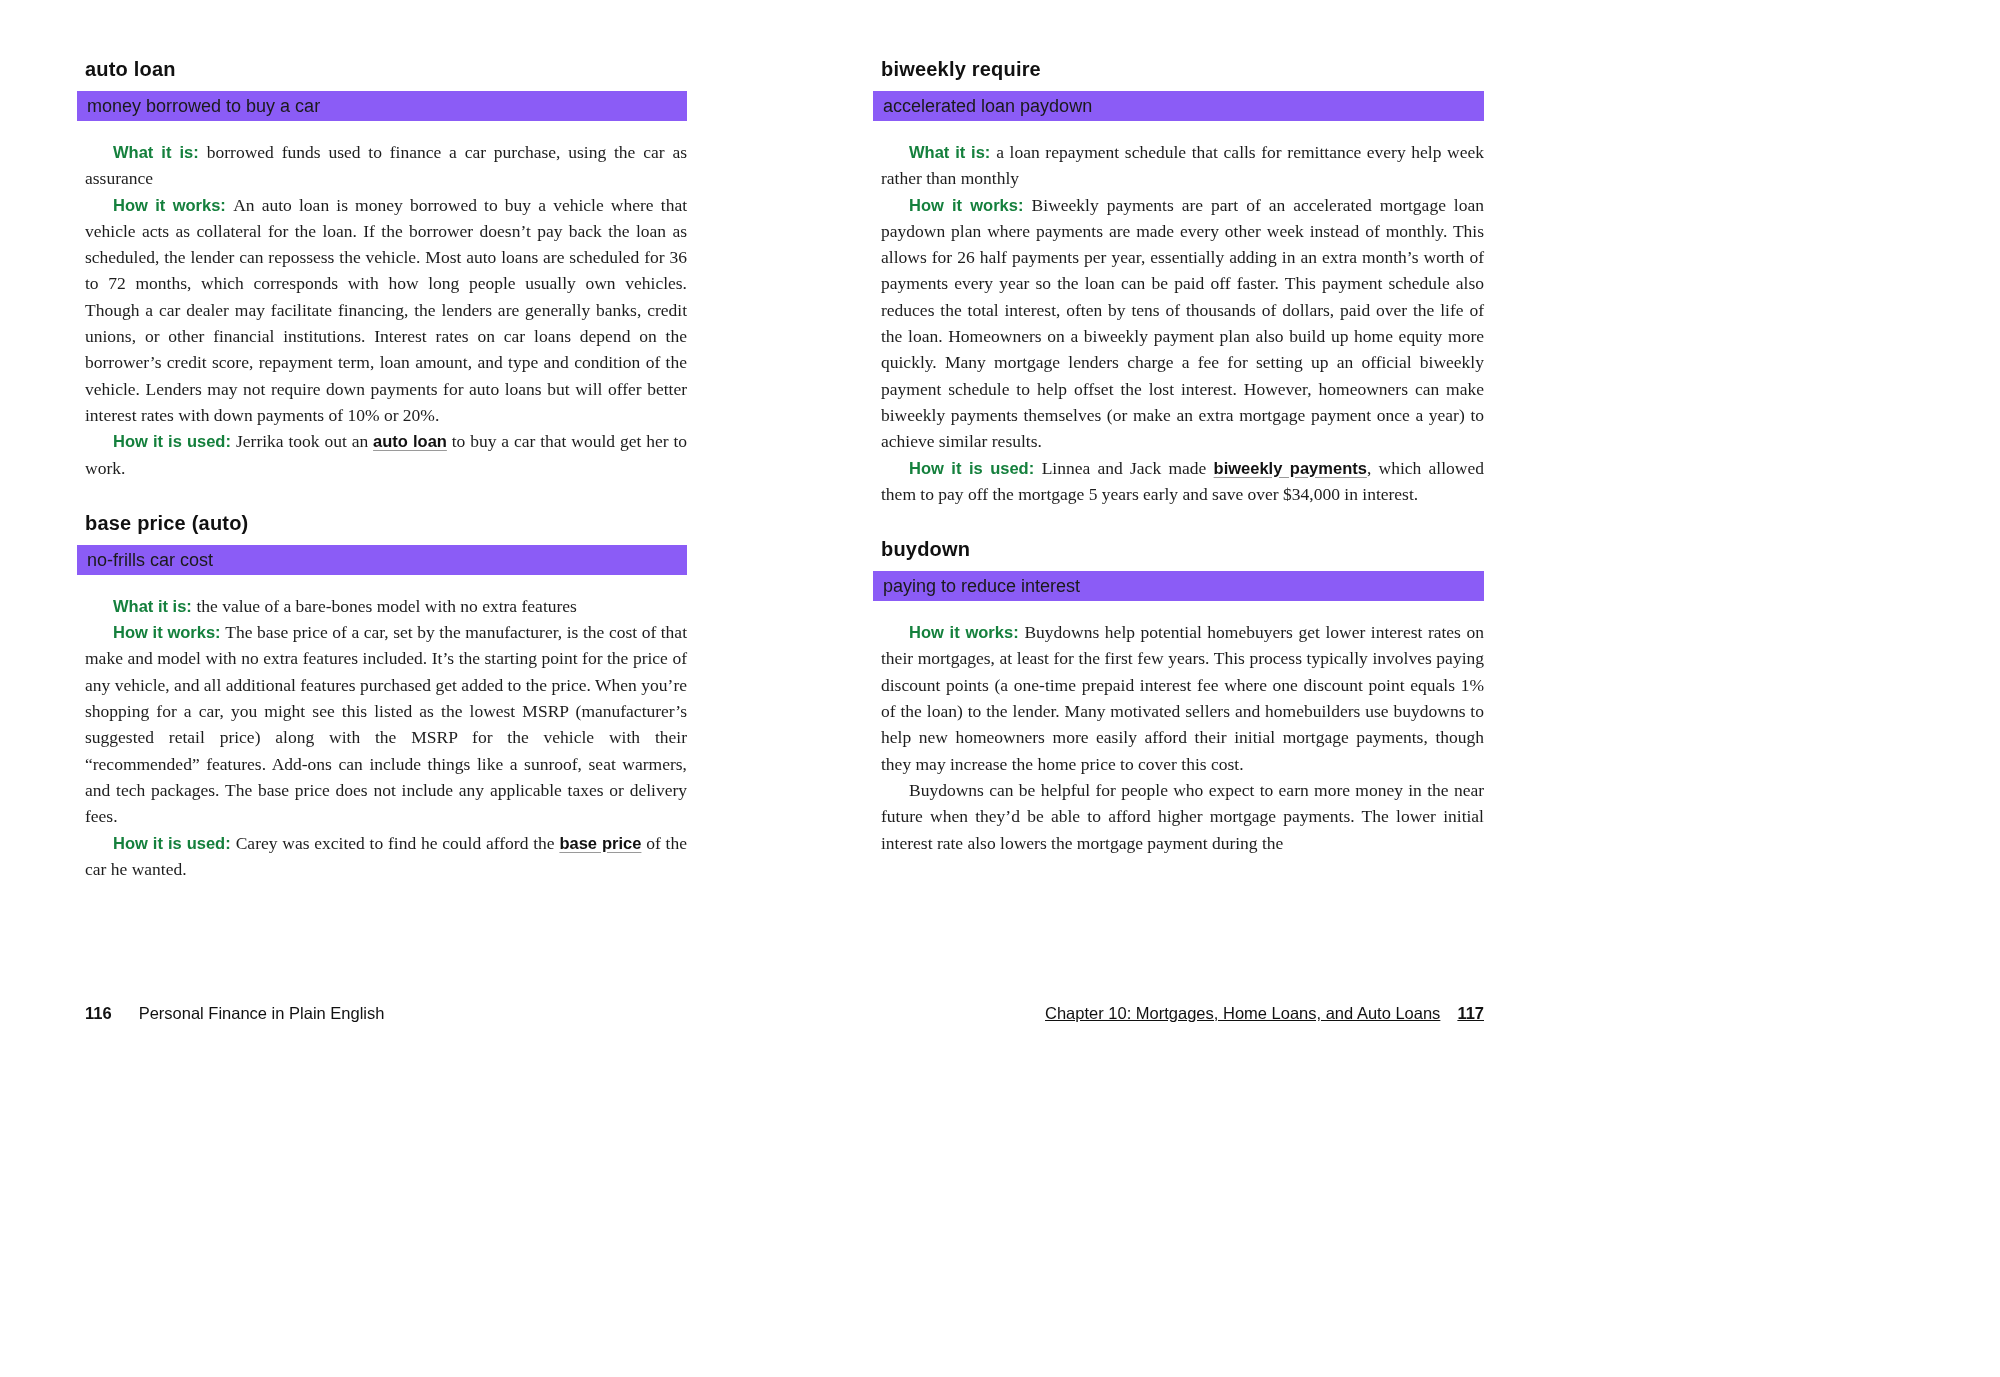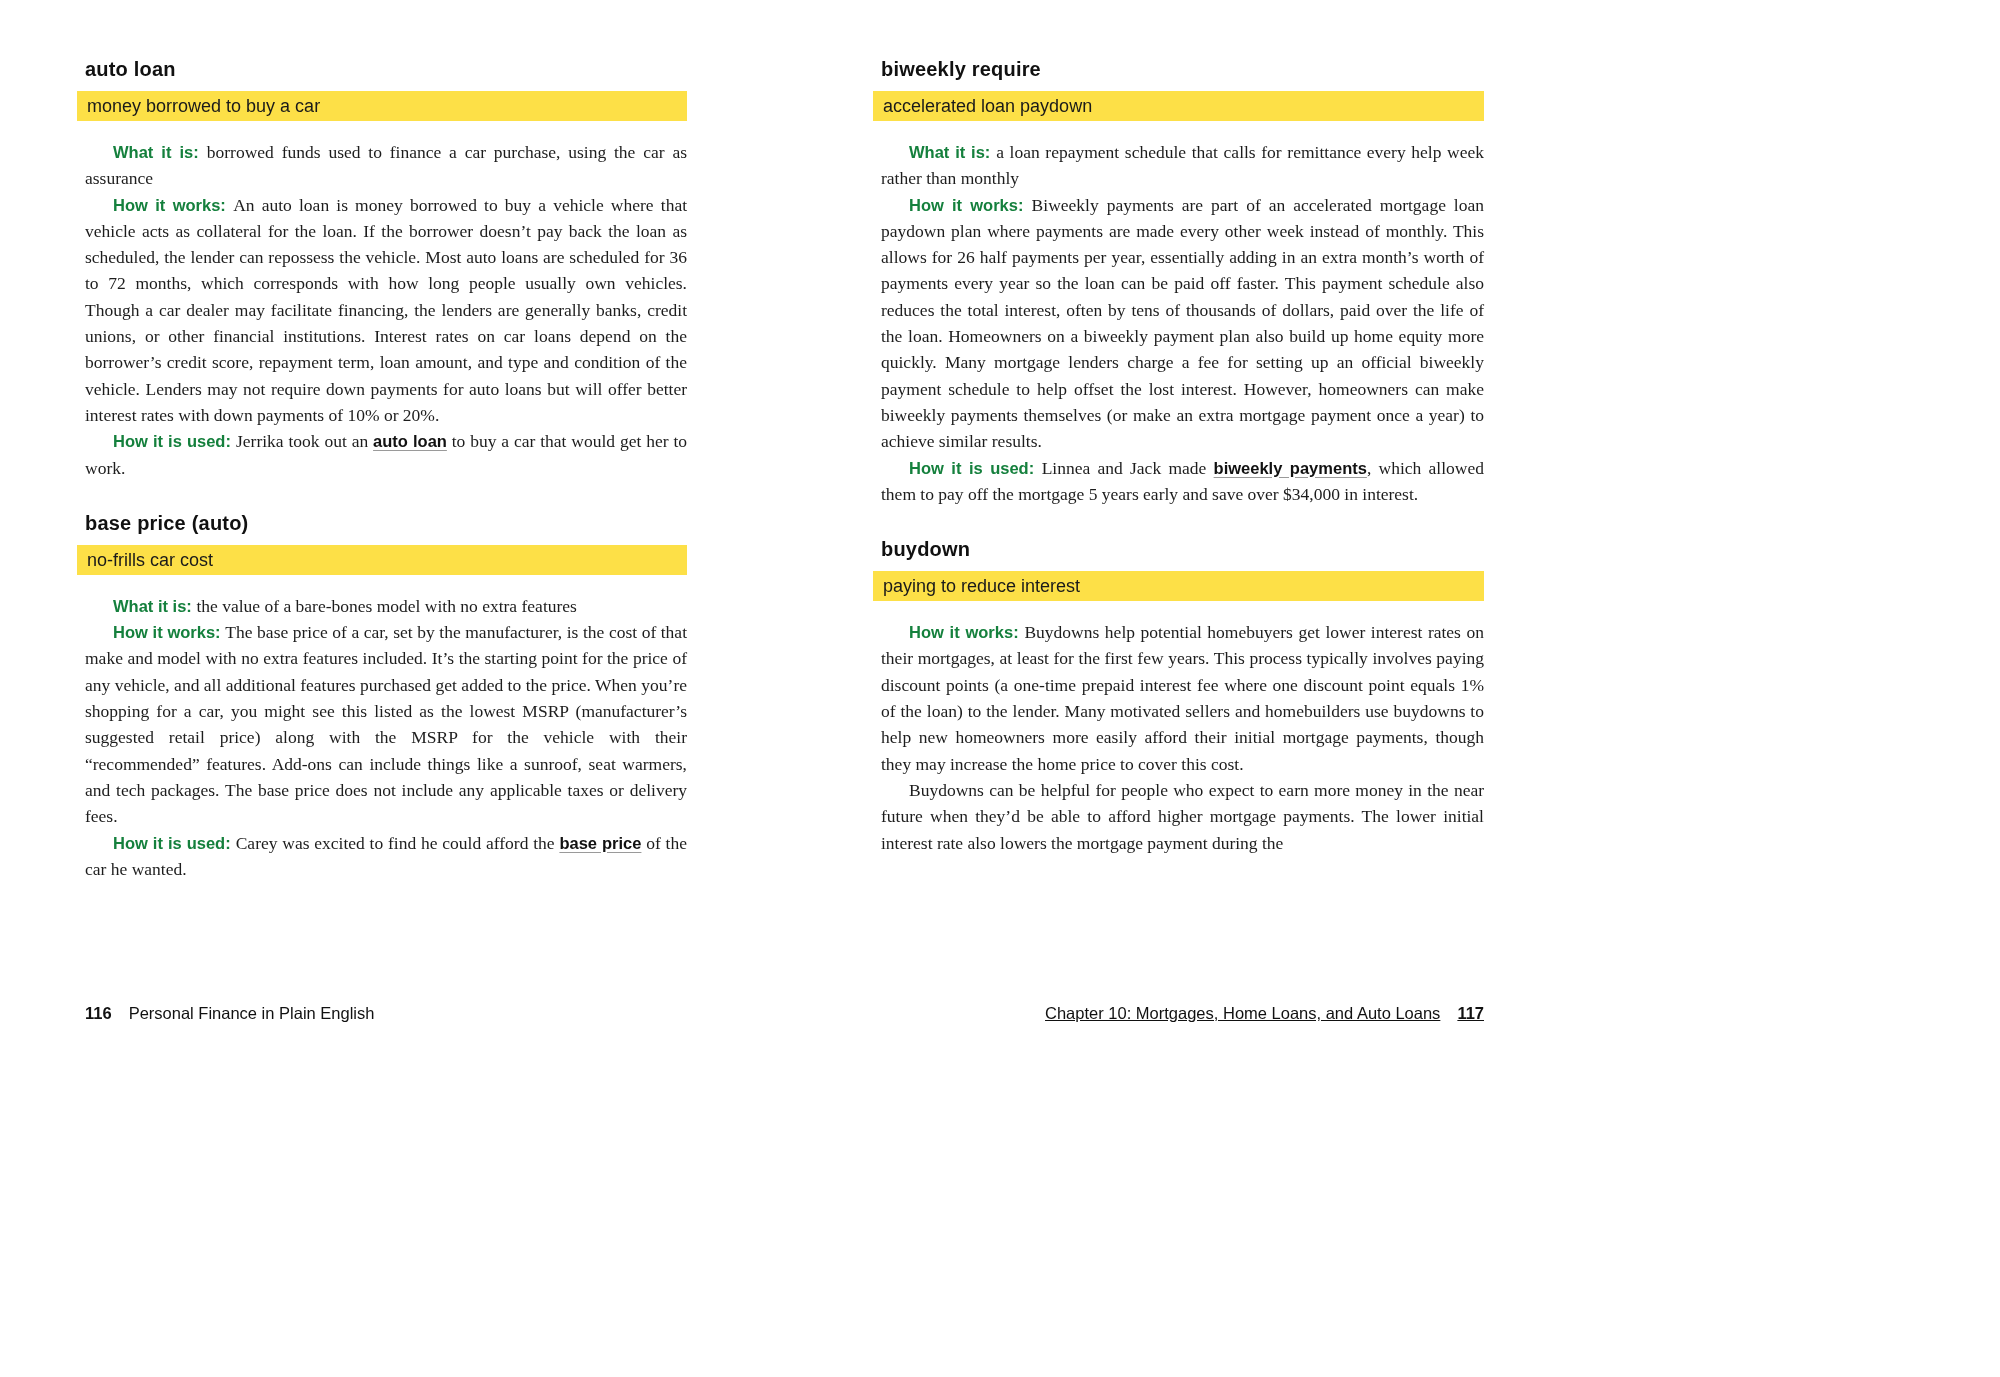--- a/index.html
+++ b/index.html
@@ -27,21 +27,21 @@
     font-size: 20px;
     line-height: 24px;
     color: #111111;
     letter-spacing: 0.2px;
     margin-bottom: 10px;
   }
   .term-tagline {
     font-family: "Liberation Sans", sans-serif;
     font-size: 18px;
     color: #1a1a1a;
-    background: #fde047;
+    background: #8b5cf6;
     height: 30px;
     line-height: 30px;
     padding-left: 10px;
     margin-left: -8px;
     margin-bottom: 18px;
     white-space: nowrap;
     overflow: hidden;
   }
   .entry-paragraph {
     font-size: 17.5px;
@@ -67,21 +67,21 @@
   .footer {
     position: absolute;
     top: 1004px;
     font-family: "Liberation Sans", sans-serif;
     font-size: 16.5px;
     color: #111111;
   }
   .footer-left  { left: 85px; }
   .footer-right { left: 881px; width: 603px; text-align: right; text-decoration: underline; }
   .pagenum { font-weight: bold; }
-  .footer-left .footer-label { margin-left: 17px; }
+  .footer-left .footer-label { margin-left: 27px; }
   .footer-right .pagenum { margin-left: 17px; }
 </style>
 </head>
 <body>
 
 <div class="spread">
 
   <div class="page-col" id="col-left">
       <section class="glossary-entry">
         <h2 class="term-heading">auto loan</h2>

